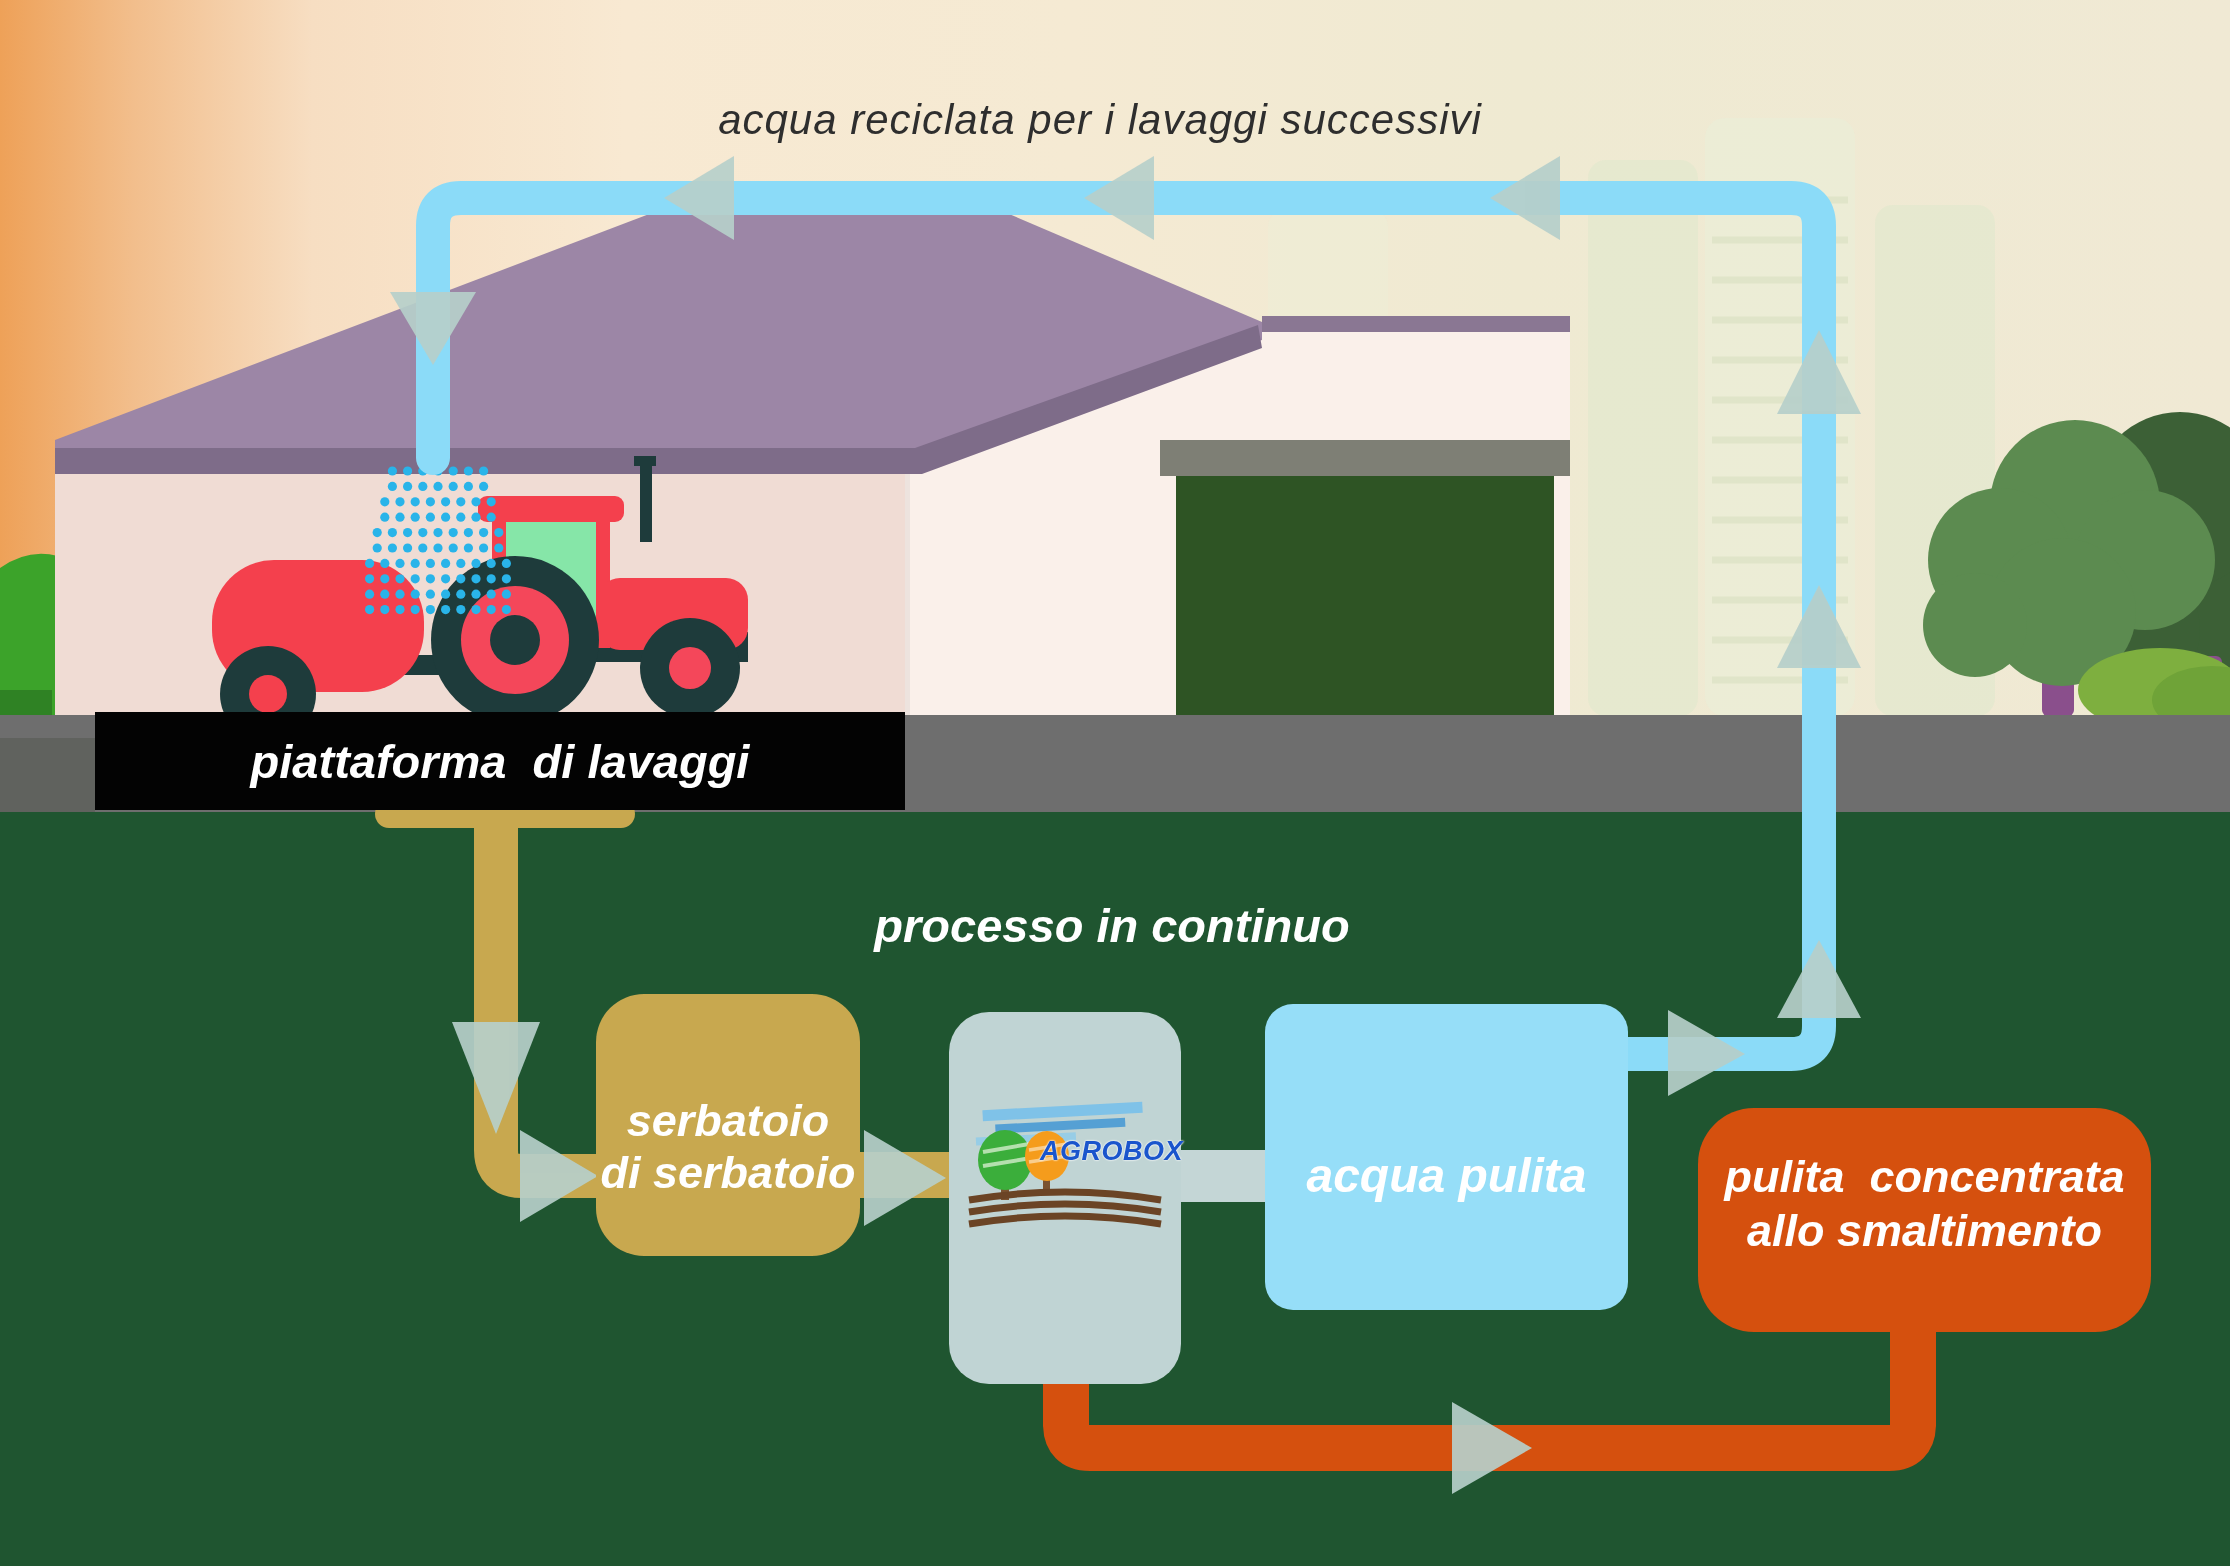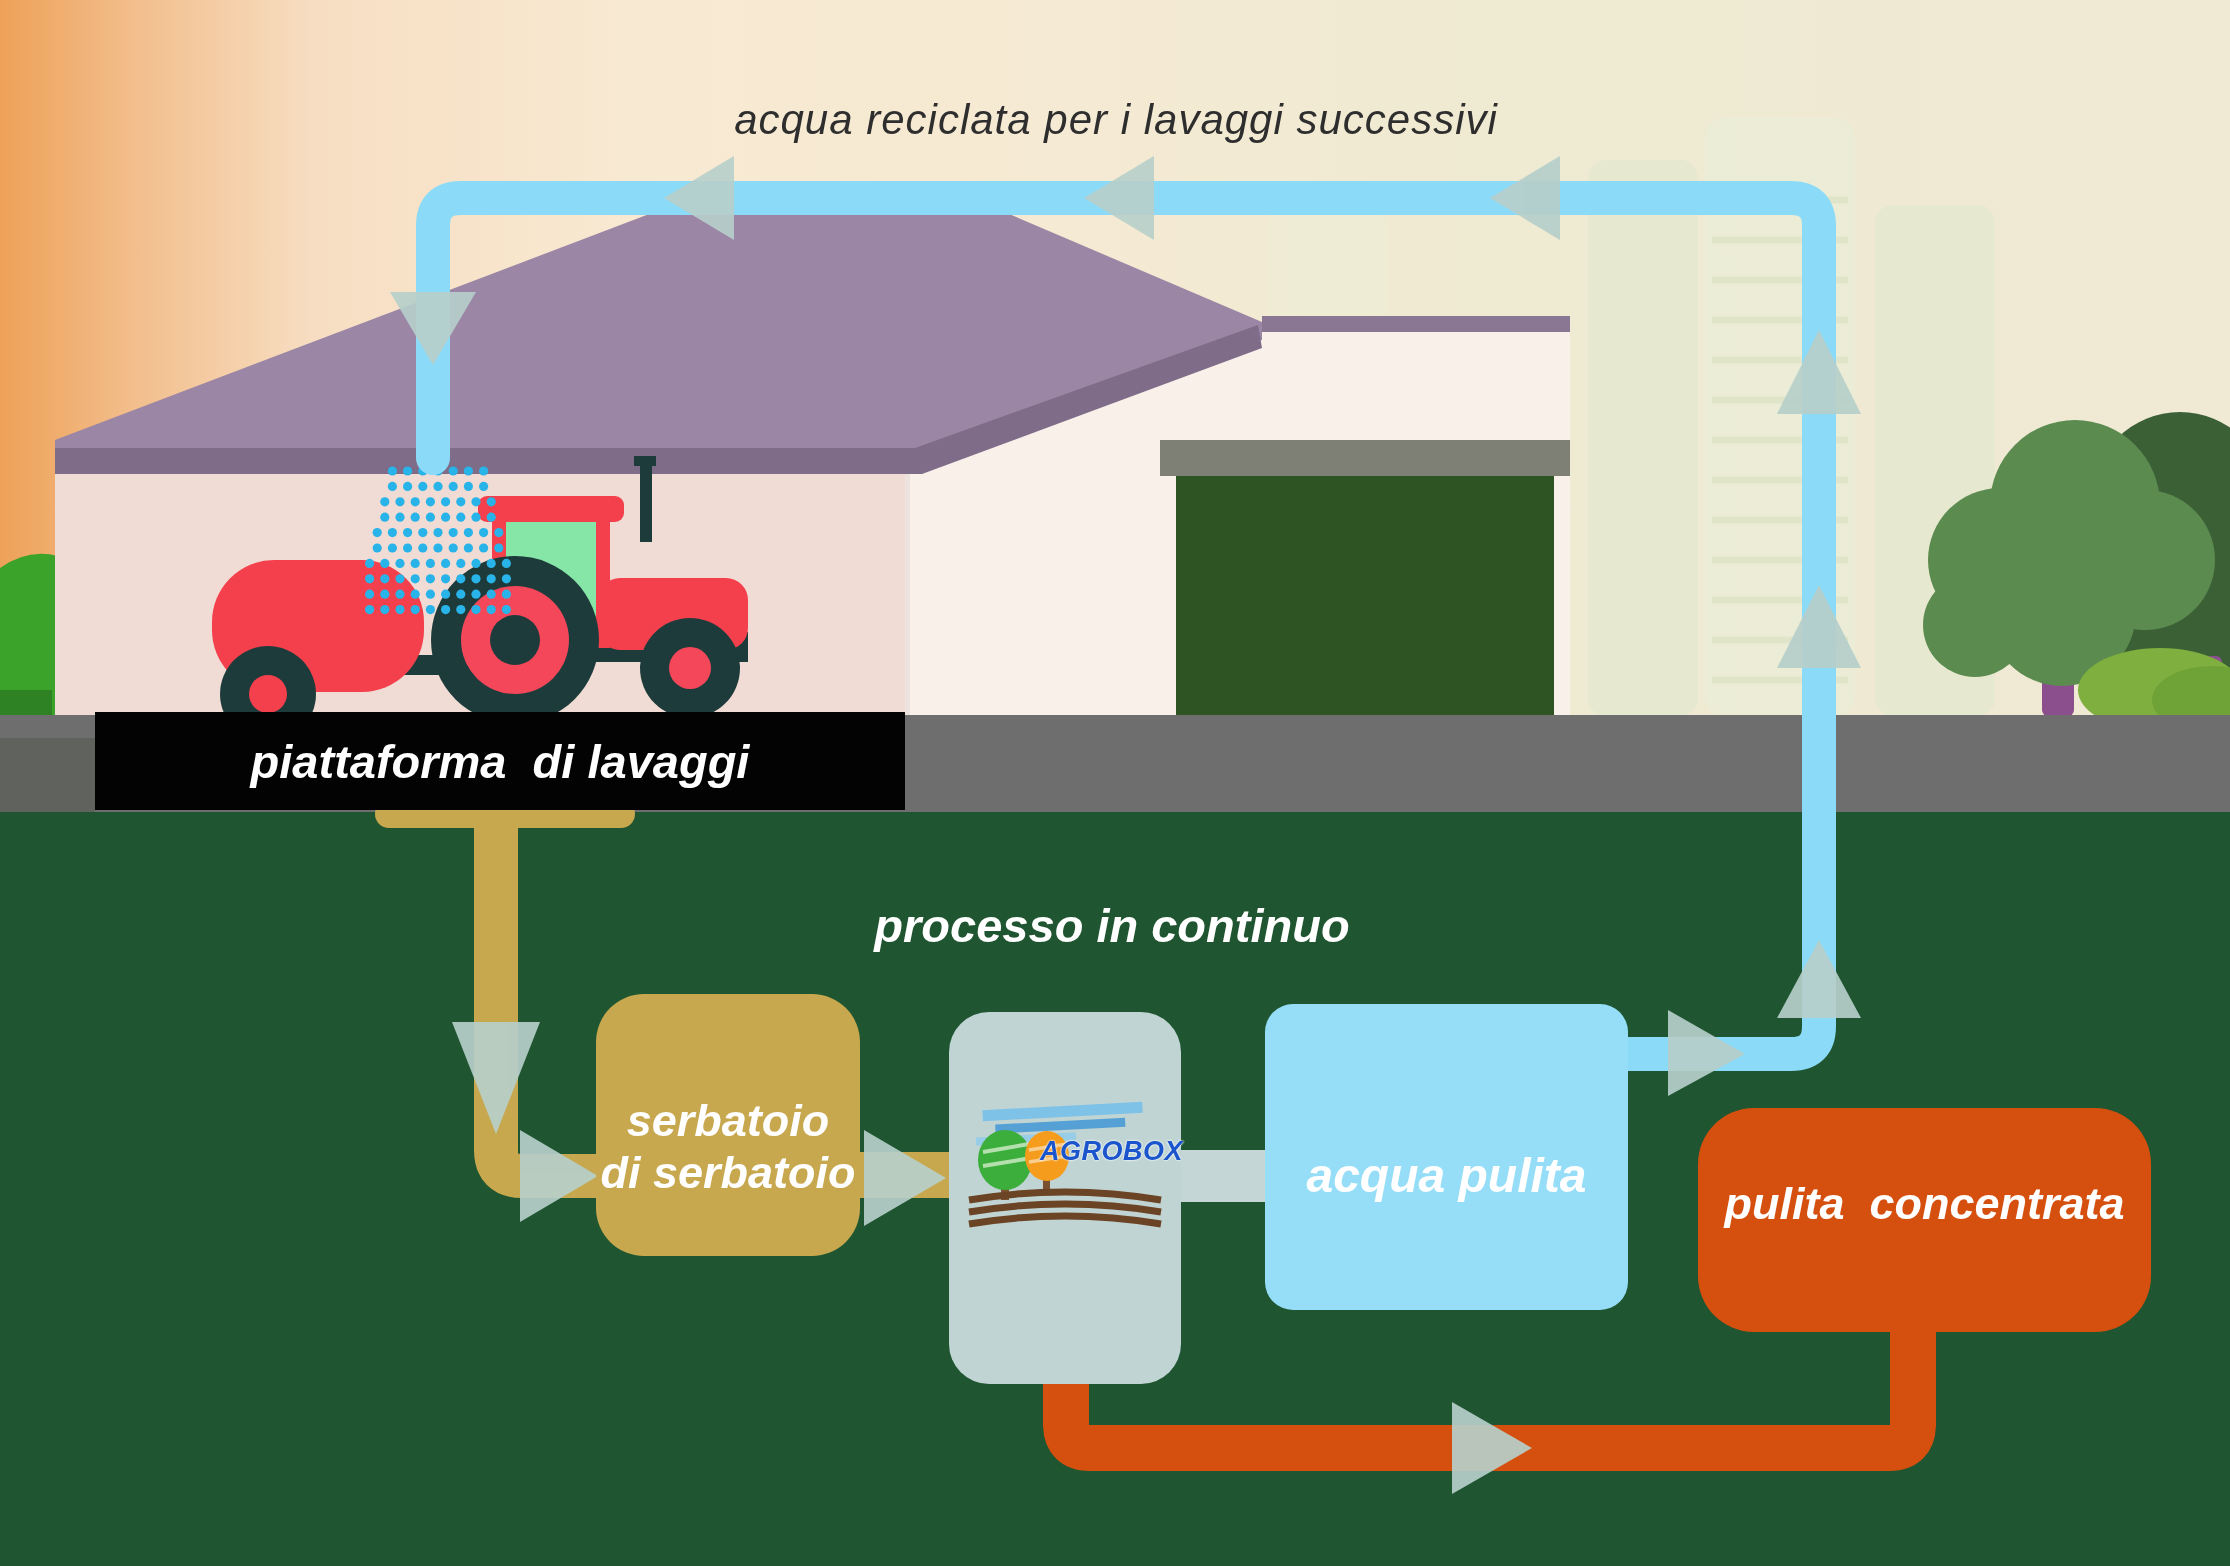--- a/index.html
+++ b/index.html
@@ -4,21 +4,21 @@
 <style>
   html,body{margin:0;padding:0;background:#555;}
   .canvas{
     position:relative;width:2230px;height:1566px;overflow:hidden;
     font-family:"Liberation Sans", sans-serif;
   }
   .scene{position:absolute;left:0;top:0;width:2230px;height:1566px;}
   #spray-dots circle{fill:var(--spray-blue,#29B4E9);}
   .txt{position:absolute;color:#fff;font-style:italic;font-weight:bold;white-space:pre;}
   .top-caption{
-    left:586px;top:96px;width:1060px;text-align:center;
+    left:570px;top:96px;width:1060px;text-align:center;
     font-size:42px;font-style:italic;font-weight:300;color:#2e2e2e;
     letter-spacing:1px;
   }
   .platform-banner{
     position:absolute;left:95px;top:712px;width:810px;height:98px;
     background:var(--black-band,#000);display:flex;align-items:center;justify-content:center;
   }
   .platform-banner span{font-size:47px;}
   .process-caption{left:782px;top:898px;width:660px;text-align:center;font-size:47px;}
   .fbox{
@@ -295,15 +295,16 @@
       <span class="brand">AGROBOX</span>
     </div>
   </div>
 
   <div class="fbox box-clean">
     <span class="txt" style="position:static">acqua pulita</span>
   </div>
 
   <div class="fbox box-conc">
     <span class="txt" style="position:static">pulita  concentrata</span>
+    <span class="txt" style="position:static">allo smaltimento</span>
   </div>
 
 </div>
 
 </body></html>

